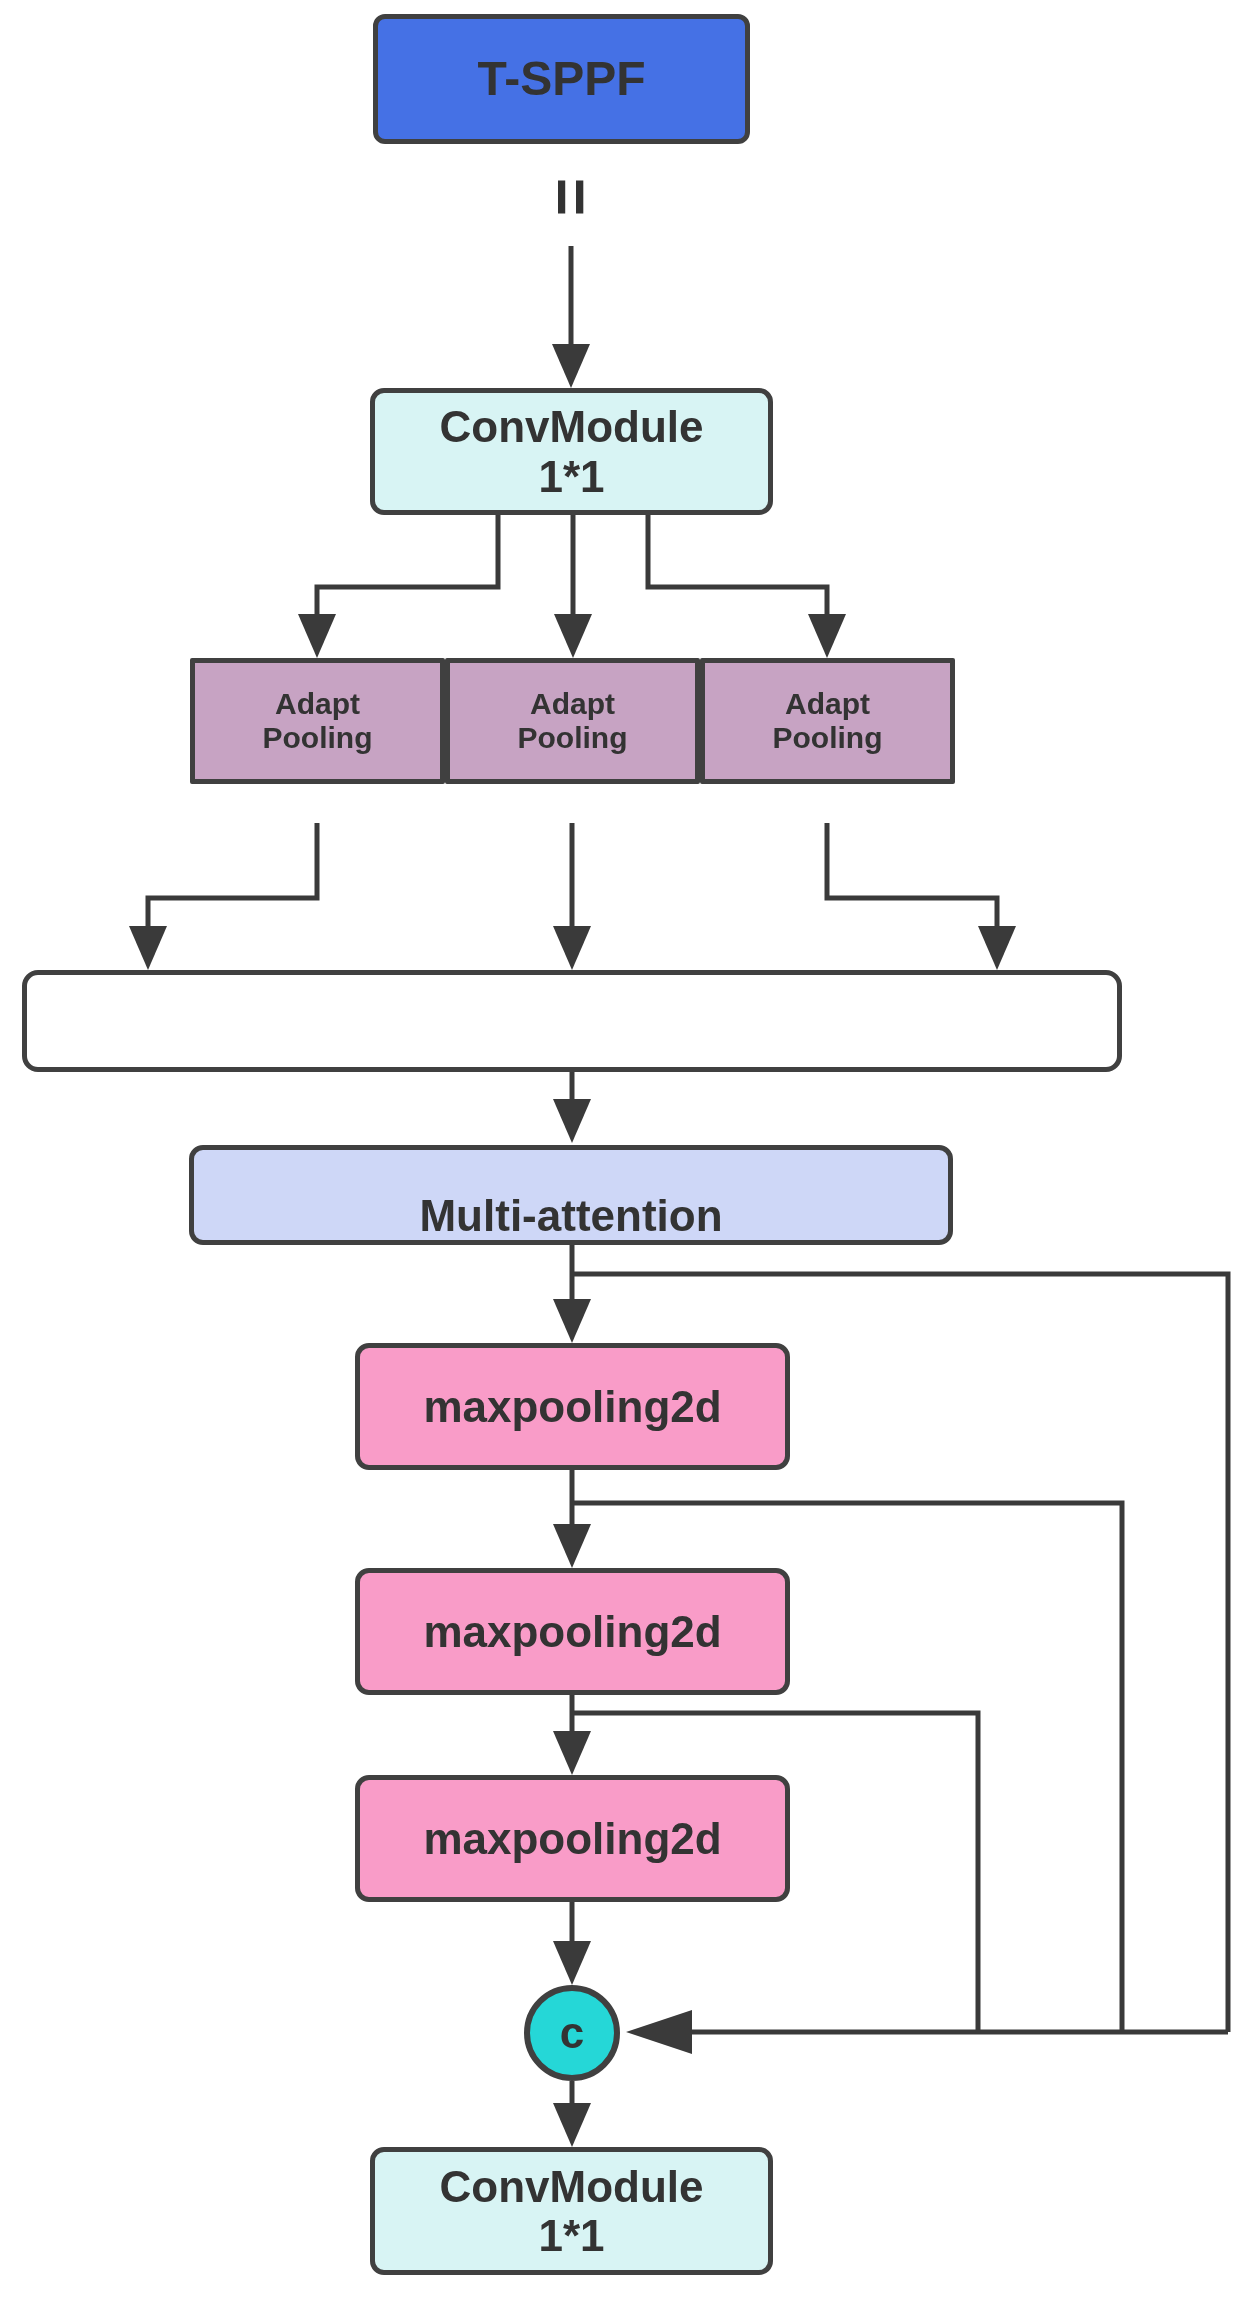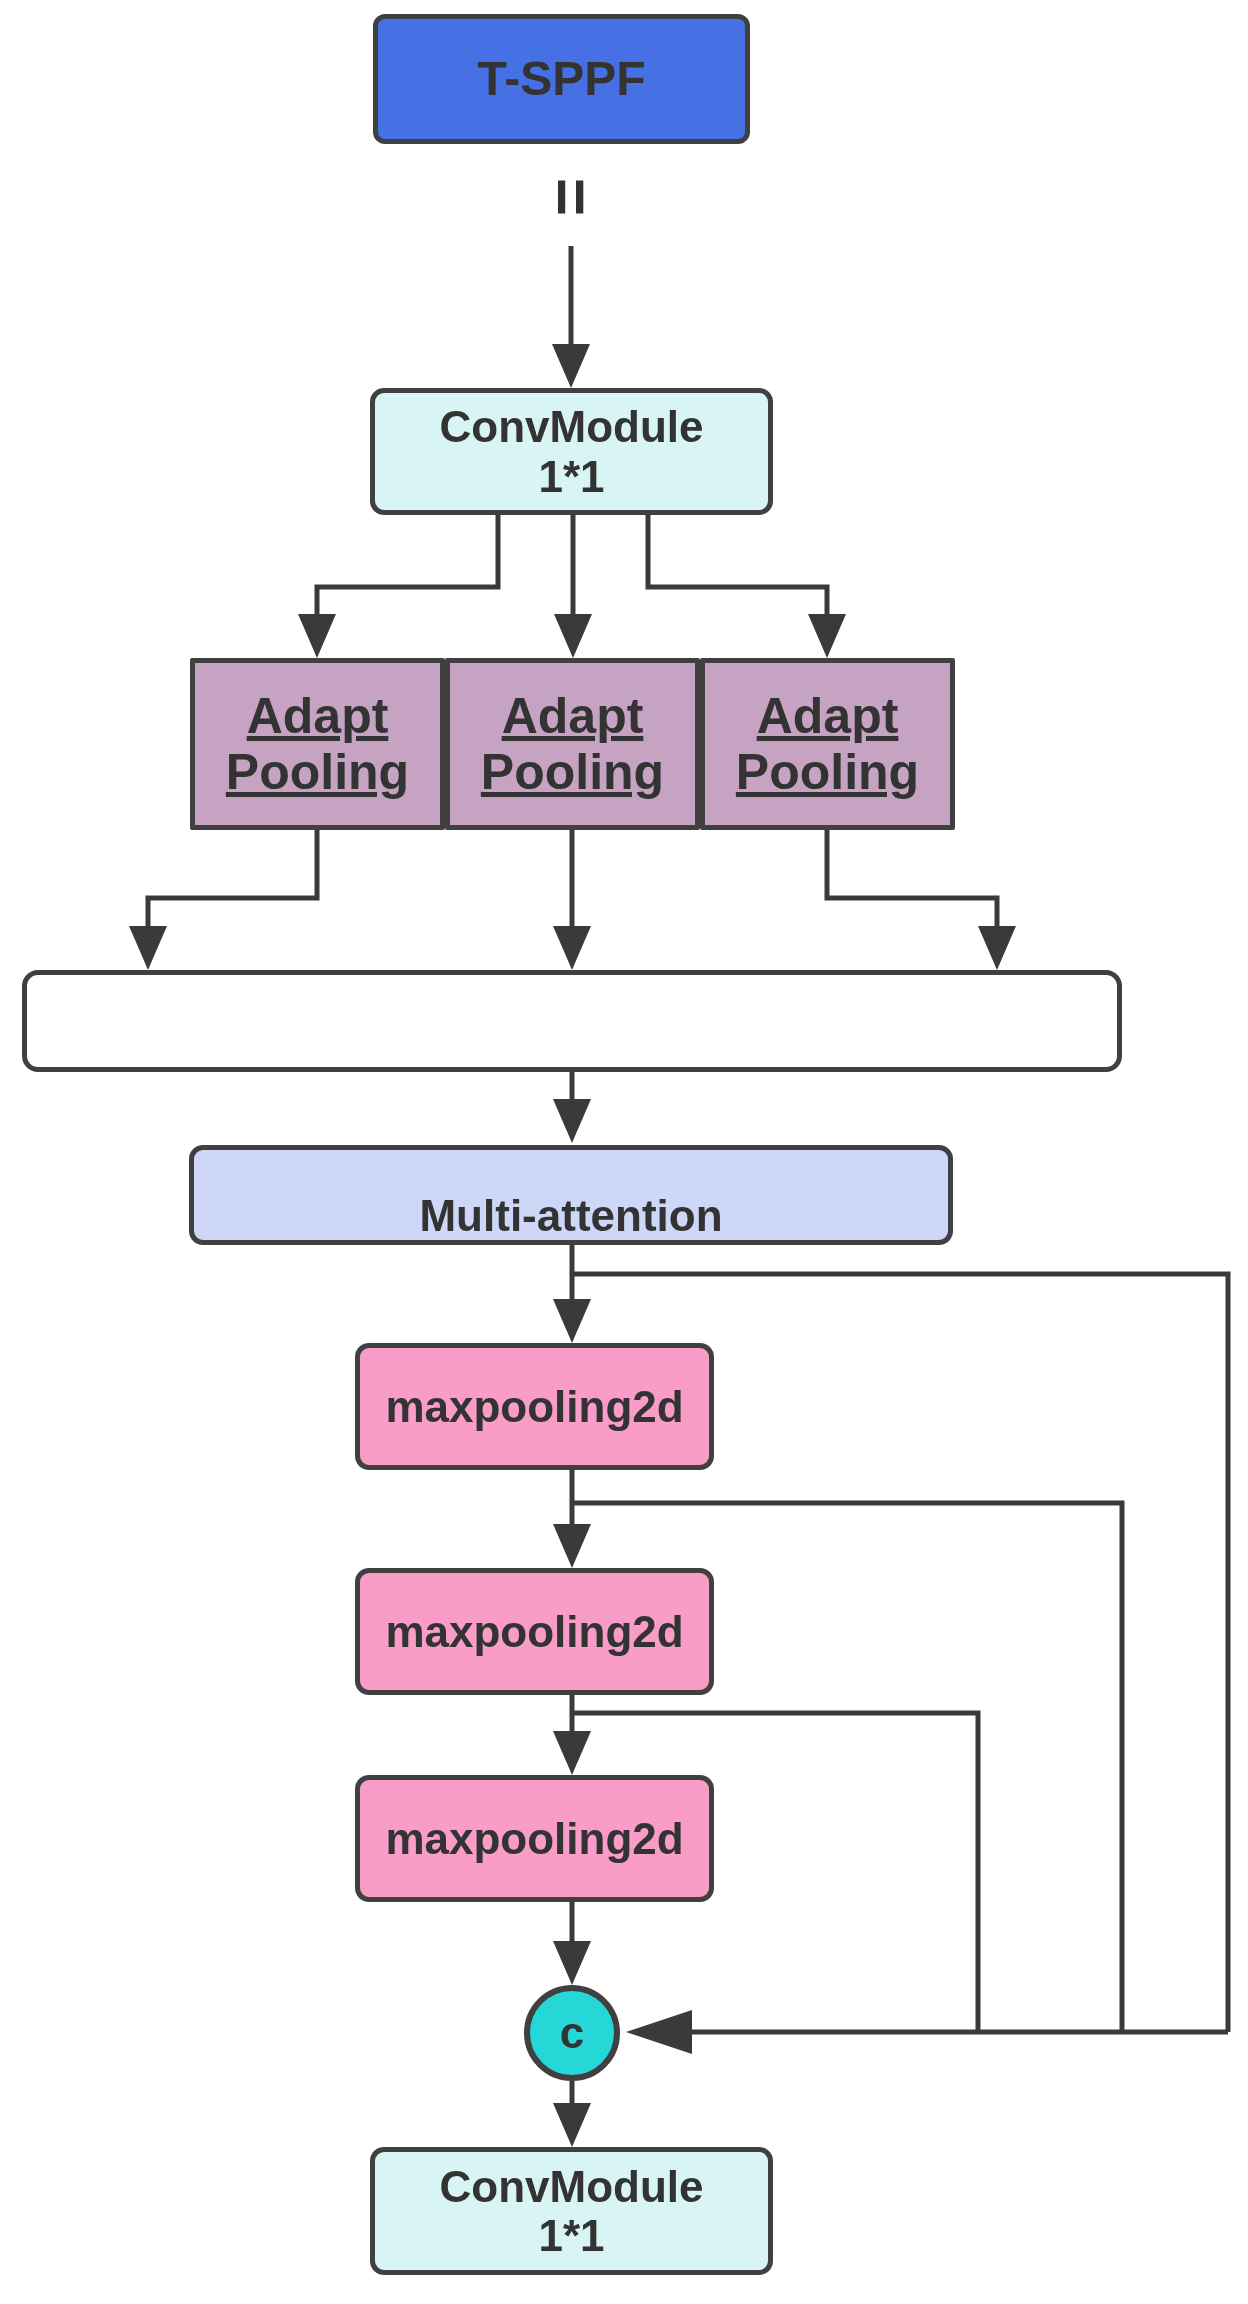--- a/index.html
+++ b/index.html
@@ -40,27 +40,27 @@
     align-items: center;
     justify-content: center;
     border: 5px solid #404040;
     color: #333333;
     font-weight: 700;
     text-align: center;
     line-height: 1.12;
   }
   .node-tsppf      { left: 373px; top: 14px;  width: 377px; height: 130px; border-radius: 12px; font-size: 48px; }
   .node-conv-top   { left: 370px; top: 388px; width: 403px; height: 127px; border-radius: 14px; font-size: 44px; }
-  .node-adapt      { top: 658px; width: 255px; height: 172px; border-radius: 2px;  font-size: 50px; text-decoration: underline; }
+  .node-adapt      { top: 658px; width: 255px; height: 126px; border-radius: 2px;  font-size: 30px; }
   .node-adapt-1    { left: 190px; }
   .node-adapt-2    { left: 445px; }
   .node-adapt-3    { left: 700px; }
   .node-concat-box { left: 22px;  top: 970px; width: 1100px; height: 102px; border-radius: 16px; }
   .node-attention  { left: 189px; top: 1145px; width: 764px; height: 100px; border-radius: 14px; font-size: 44px; }
-  .node-maxpool    { left: 355px; width: 359px; height: 127px; border-radius: 14px; font-size: 44px; }
+  .node-maxpool    { left: 355px; width: 435px; height: 127px; border-radius: 14px; font-size: 44px; }
   .node-maxpool-1  { top: 1343px; }
   .node-maxpool-2  { top: 1568px; }
   .node-maxpool-3  { top: 1775px; }
   .node-circle     { left: 524px; top: 1985px; width: 96px; height: 96px; border-radius: 50%;
                      border-width: 6px; font-size: 44px; }
   .node-conv-bottom{ left: 370px; top: 2147px; width: 403px; height: 128px; border-radius: 14px; font-size: 44px; }
   .equals {
     position: absolute;
     z-index: 2;
     left: 531px; top: 157px;

